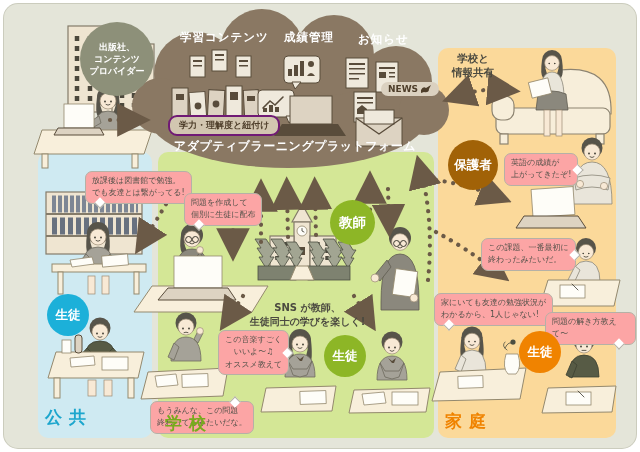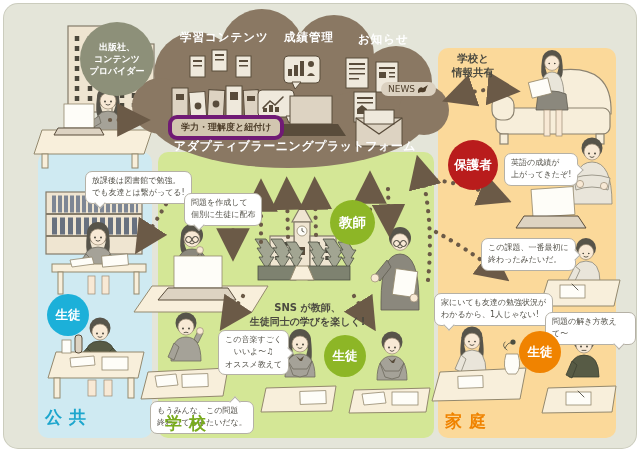--- a/index.html
+++ b/index.html
@@ -7,28 +7,28 @@
   .panel{position:absolute;border-radius:10px;}
   .panel-public{left:34px;top:148px;width:114px;height:286px;background:#cfeaf2;}
   .panel-school{left:154px;top:148px;width:276px;height:286px;background:#d4e796;}
   .panel-home{left:434px;top:44px;width:178px;height:390px;background:#fbd99a;}
   svg.art{position:absolute;left:0;top:0;z-index:2;}
   .txt{position:absolute;z-index:6;white-space:pre-line;}
   .provider-circle{left:76px;top:18px;width:74px;height:74px;border-radius:50%;background:#8d9079;color:#fff;
     font-size:9px;font-weight:bold;display:flex;align-items:center;justify-content:center;text-align:center;line-height:1.35;}
   .cloud-label{color:#fff;font-weight:bold;font-size:11.5px;letter-spacing:1px;}
   .link-pill{left:164px;top:111px;font-size:9px;font-weight:bold;color:#4e3e2a;background:#d2c6b0;
-    border:4px solid #701a75;border-radius:9px;padding:2px 9px;white-space:nowrap;}
+    border:2px solid #701a75;border-radius:9px;padding:2px 9px;white-space:nowrap;}
   .platform-title{left:151px;top:134px;width:280px;text-align:center;color:#fff;font-weight:bold;font-size:12px;letter-spacing:.5px;white-space:nowrap;}
-  .news-pill{left:377px;top:78px;background:#dbd1c0;border-radius:9px;color:#4e3e2a;font-size:9px;font-weight:normal;
+  .news-pill{left:377px;top:78px;background:#dbd1c0;border-radius:9px;color:#4e3e2a;font-size:9px;font-weight:bold;
     padding:2px 7px;display:flex;align-items:center;gap:3px;}
   .badge{position:absolute;z-index:6;border-radius:50%;color:#fff;font-weight:bold;display:flex;align-items:center;justify-content:center;}
   .region-name{font-weight:bold;font-size:17px;letter-spacing:7px;text-indent:7px;text-align:left;}
   .caption{font-weight:bold;color:#4b4a40;text-align:center;}
-  .bubble{position:absolute;z-index:5;background:#ffffff;border:1px solid #b5b1a6;border-radius:7px;
+  .bubble{position:absolute;z-index:5;background:#fca5a5;border:1px solid #b5b1a6;border-radius:7px;
     padding:3px 6px;font-size:8px;line-height:1.55;color:#54524a;white-space:pre-line;}
   .bubble::after{content:"";position:absolute;width:7px;height:7px;background:#fff;transform:rotate(45deg);}
   .t-bl::after{left:10px;bottom:-4.2px;border-right:1px solid #b5b1a6;border-bottom:1px solid #b5b1a6;}
   .t-tr::after{right:14px;top:-4.2px;border-left:1px solid #b5b1a6;border-top:1px solid #b5b1a6;}
   .t-r::after{right:-4.2px;top:50%;margin-top:-3.5px;border-right:1px solid #b5b1a6;border-top:1px solid #b5b1a6;}
   .t-br::after{right:12px;bottom:-4.2px;border-right:1px solid #b5b1a6;border-bottom:1px solid #b5b1a6;}
   
   .skin{fill:#f8e9d5;stroke:#9a8a73;stroke-width:.7}
   .hair{fill:#57544a}
   .dot{fill:#3b382f}
@@ -427,21 +427,21 @@
   <div class="txt news-pill">
     <span>NEWS</span>
     <svg width="11" height="9" viewBox="0 0 11 9">
         <path d="M0,5 Q2,1 5,3 L10,0 L8,4 Q8,8 3,7 L0,8 Z" fill="#4e3e2a"></path>
       </svg>
   </div>
 
   <div class="badge" style="left:43px;top:290px;width:42px;height:42px;background:#1cb0d9;font-size:12.5px;">生徒</div>
   <div class="badge" style="left:326px;top:196px;width:45px;height:45px;background:#8db626;font-size:13.5px;">教師</div>
   <div class="badge" style="left:320px;top:331px;width:42px;height:42px;background:#8db626;font-size:12.5px;">生徒</div>
-  <div class="badge" style="left:444px;top:136px;width:50px;height:50px;background:#b91c1c;font-size:12.5px;">保護者</div>
+  <div class="badge" style="left:444px;top:136px;width:50px;height:50px;background:#a16207;font-size:12.5px;">保護者</div>
   <div class="badge" style="left:515px;top:327px;width:42px;height:42px;background:#f08300;font-size:12.5px;">生徒</div>
 
   <div class="txt region-name" style="left:34px;top:402px;width:114px;color:#1ca6cd;">公共</div>
   <div class="txt region-name" style="left:154px;top:408px;width:276px;color:#78ab1d;">学校</div>
   <div class="txt region-name" style="left:434px;top:406px;width:178px;color:#f08300;">家庭</div>
 
   <div class="txt caption" style="left:433px;top:48px;width:72px;font-size:10.5px;">学校と
 情報共有</div>
   <div class="txt caption" style="left:231px;top:297px;width:145px;font-size:10px;">SNS が教師、
 生徒同士の学びを楽しく!</div>

